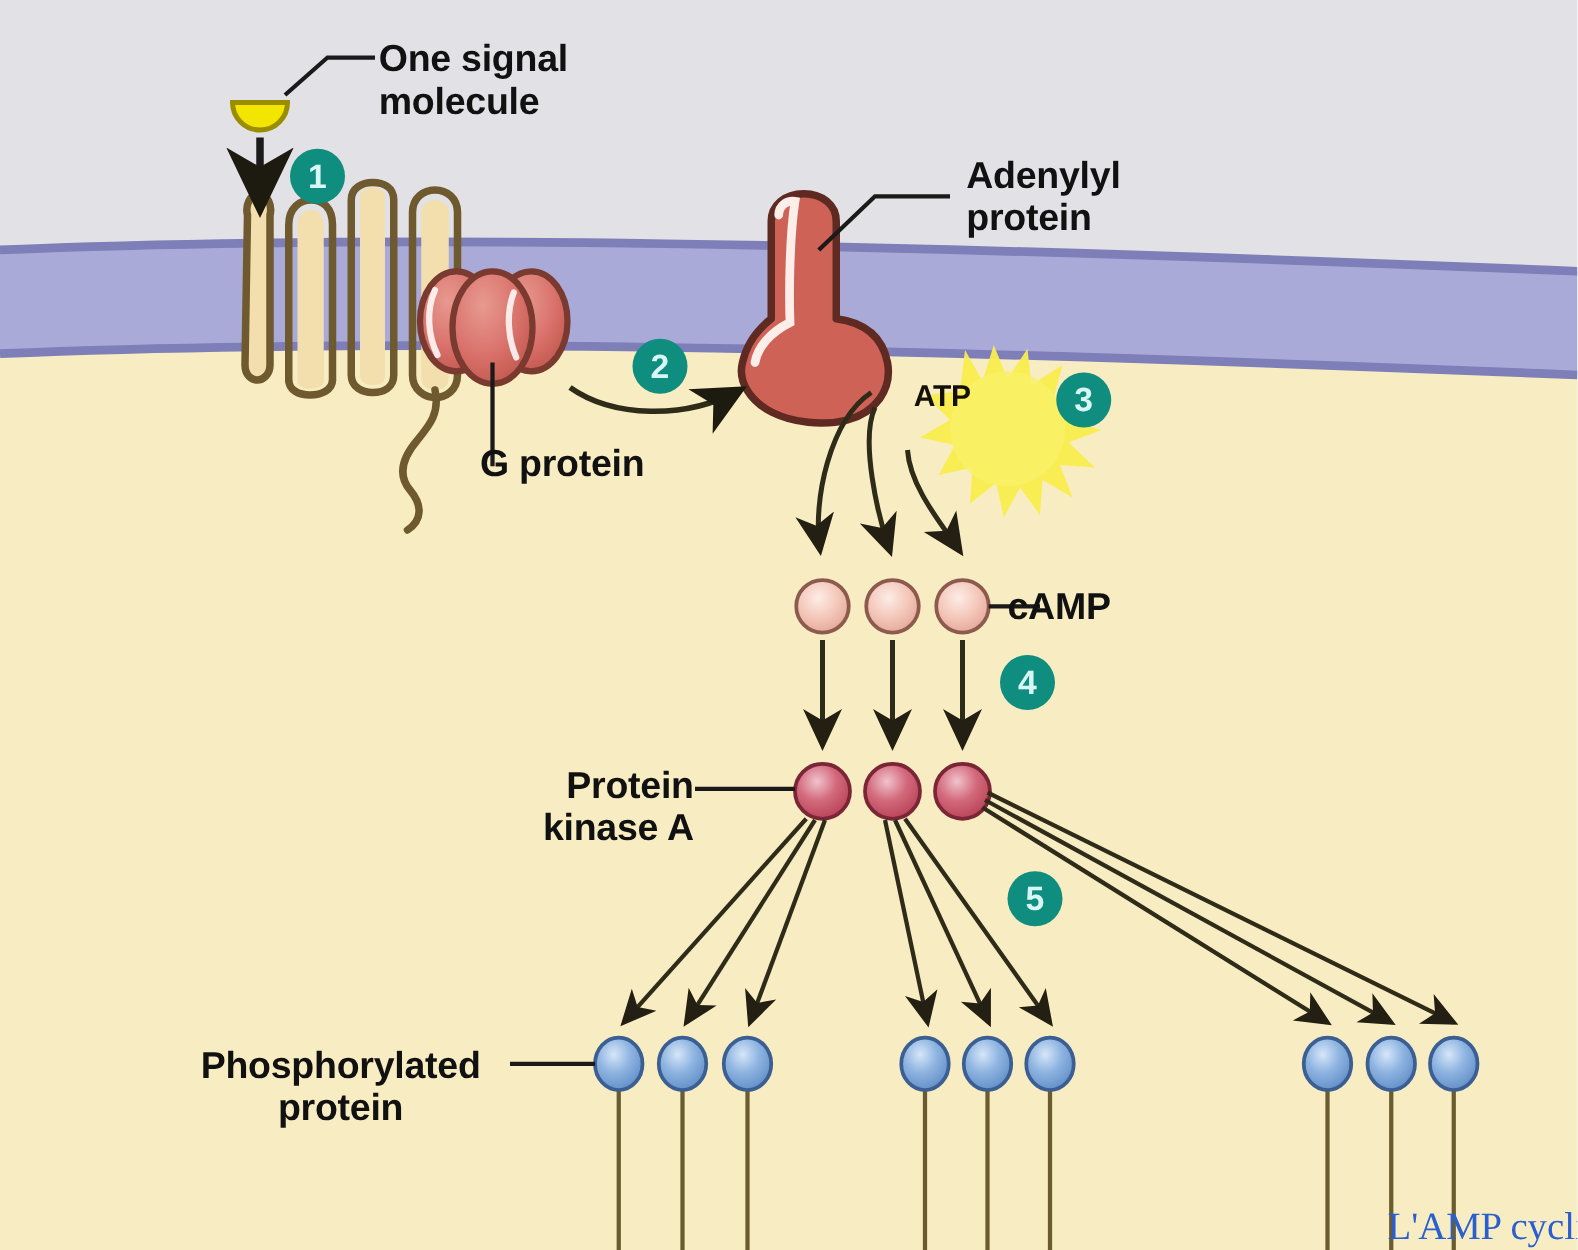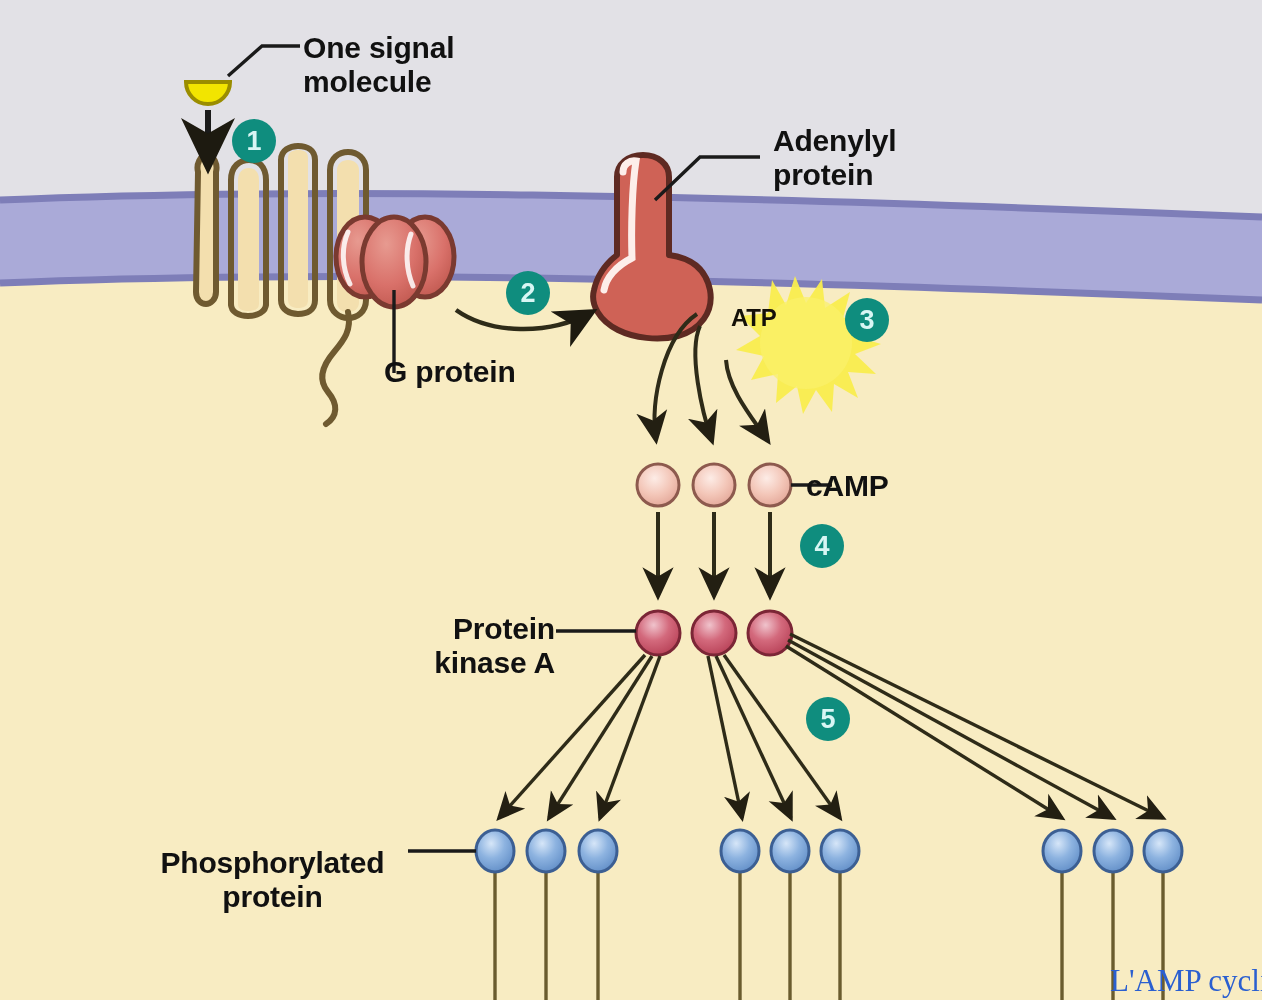--- a/index.html
+++ b/index.html
@@ -239,21 +239,21 @@
   <div class="lbl lbl-big" style="left:773px; top:124px;">Adenylyl
 protein</div>
 
   <div class="lbl lbl-atp" style="left:731px; top:305px;">ATP</div>
 
   <div class="lbl lbl-big" style="left:806px; top:469px;">cAMP</div>
 
   <div class="lbl lbl-big" style="left:427px; top:612px; text-align:right; width:128px;">Protein
 kinase A</div>
 
-  <div class="lbl lbl-big" style="left:140px; top:836px; text-align:center; width:265px;margin-top:10px;">Phosphorylated
+  <div class="lbl lbl-big" style="left:140px; top:836px; text-align:center; width:265px;">Phosphorylated
 protein</div>
 
   <div class="badge-num" style="left:239px; top:126px; width:30px;">1</div>
   <div class="badge-num" style="left:513px; top:278px; width:30px;">2</div>
   <div class="badge-num" style="left:852px; top:305px; width:30px;">3</div>
   <div class="badge-num" style="left:807px; top:531px; width:30px;">4</div>
   <div class="badge-num" style="left:813px; top:704px; width:30px;">5</div>
 
   <div class="credit" style="left:1110px; top:963px;">L'AMP cycliq</div>
 

